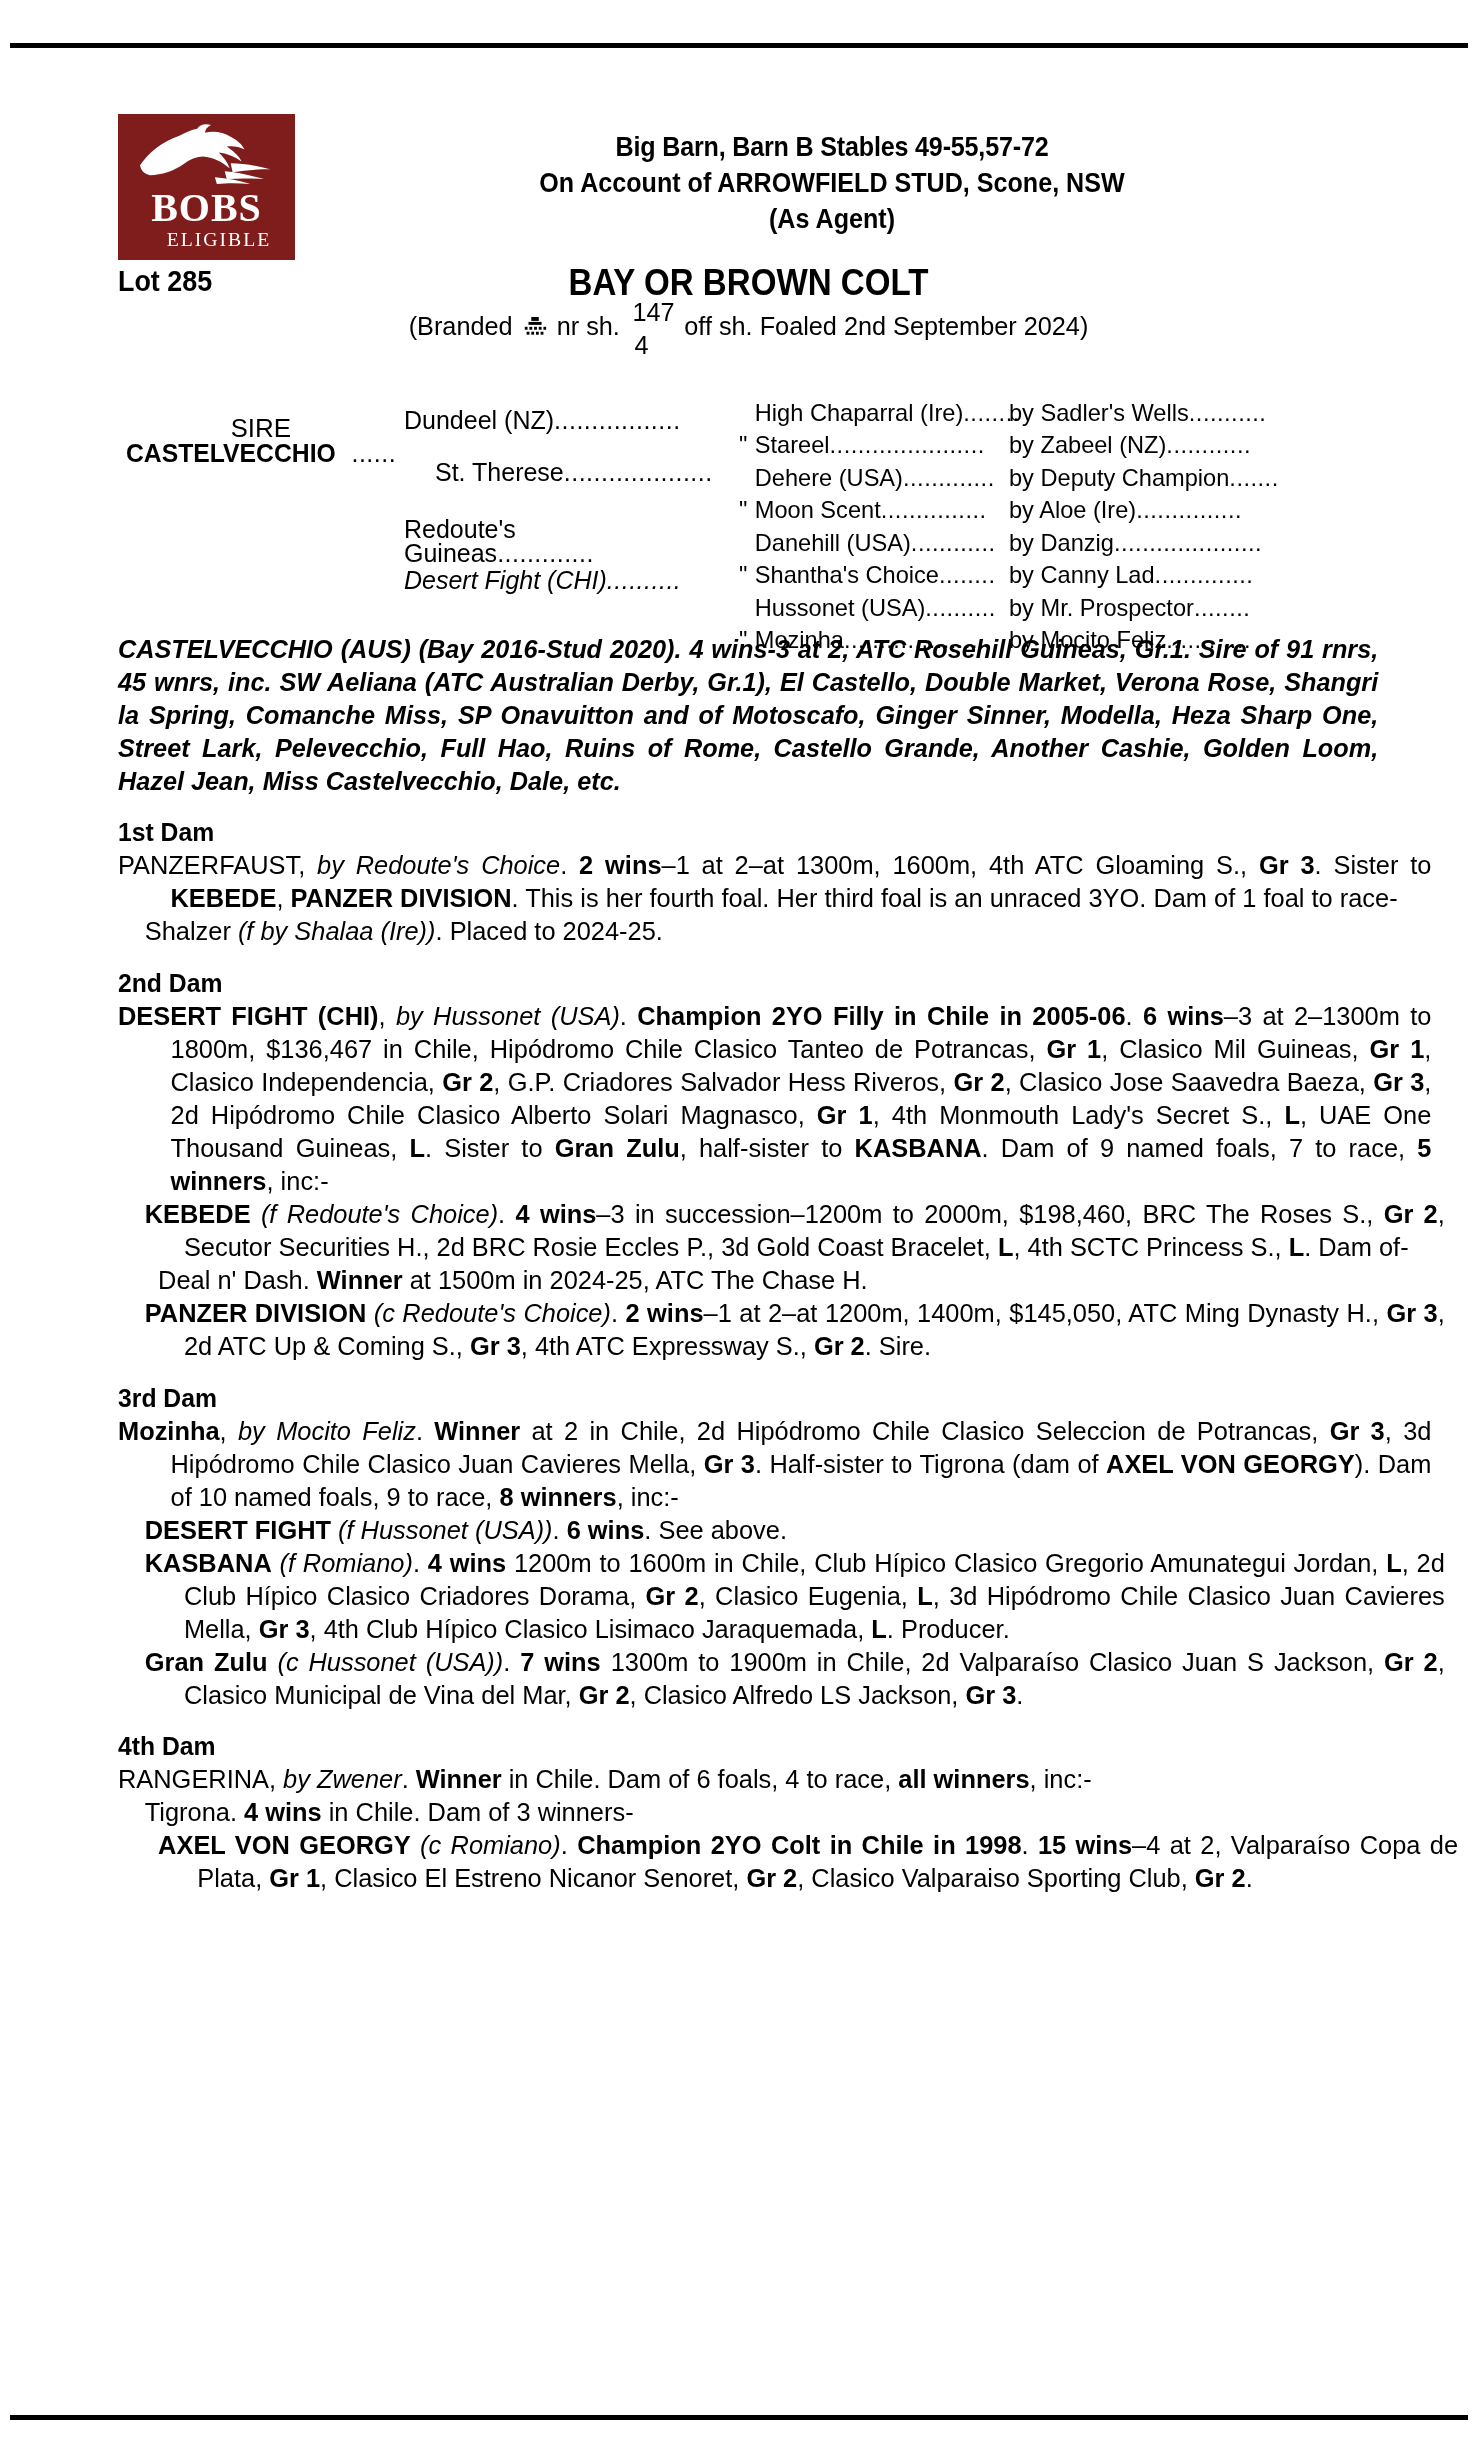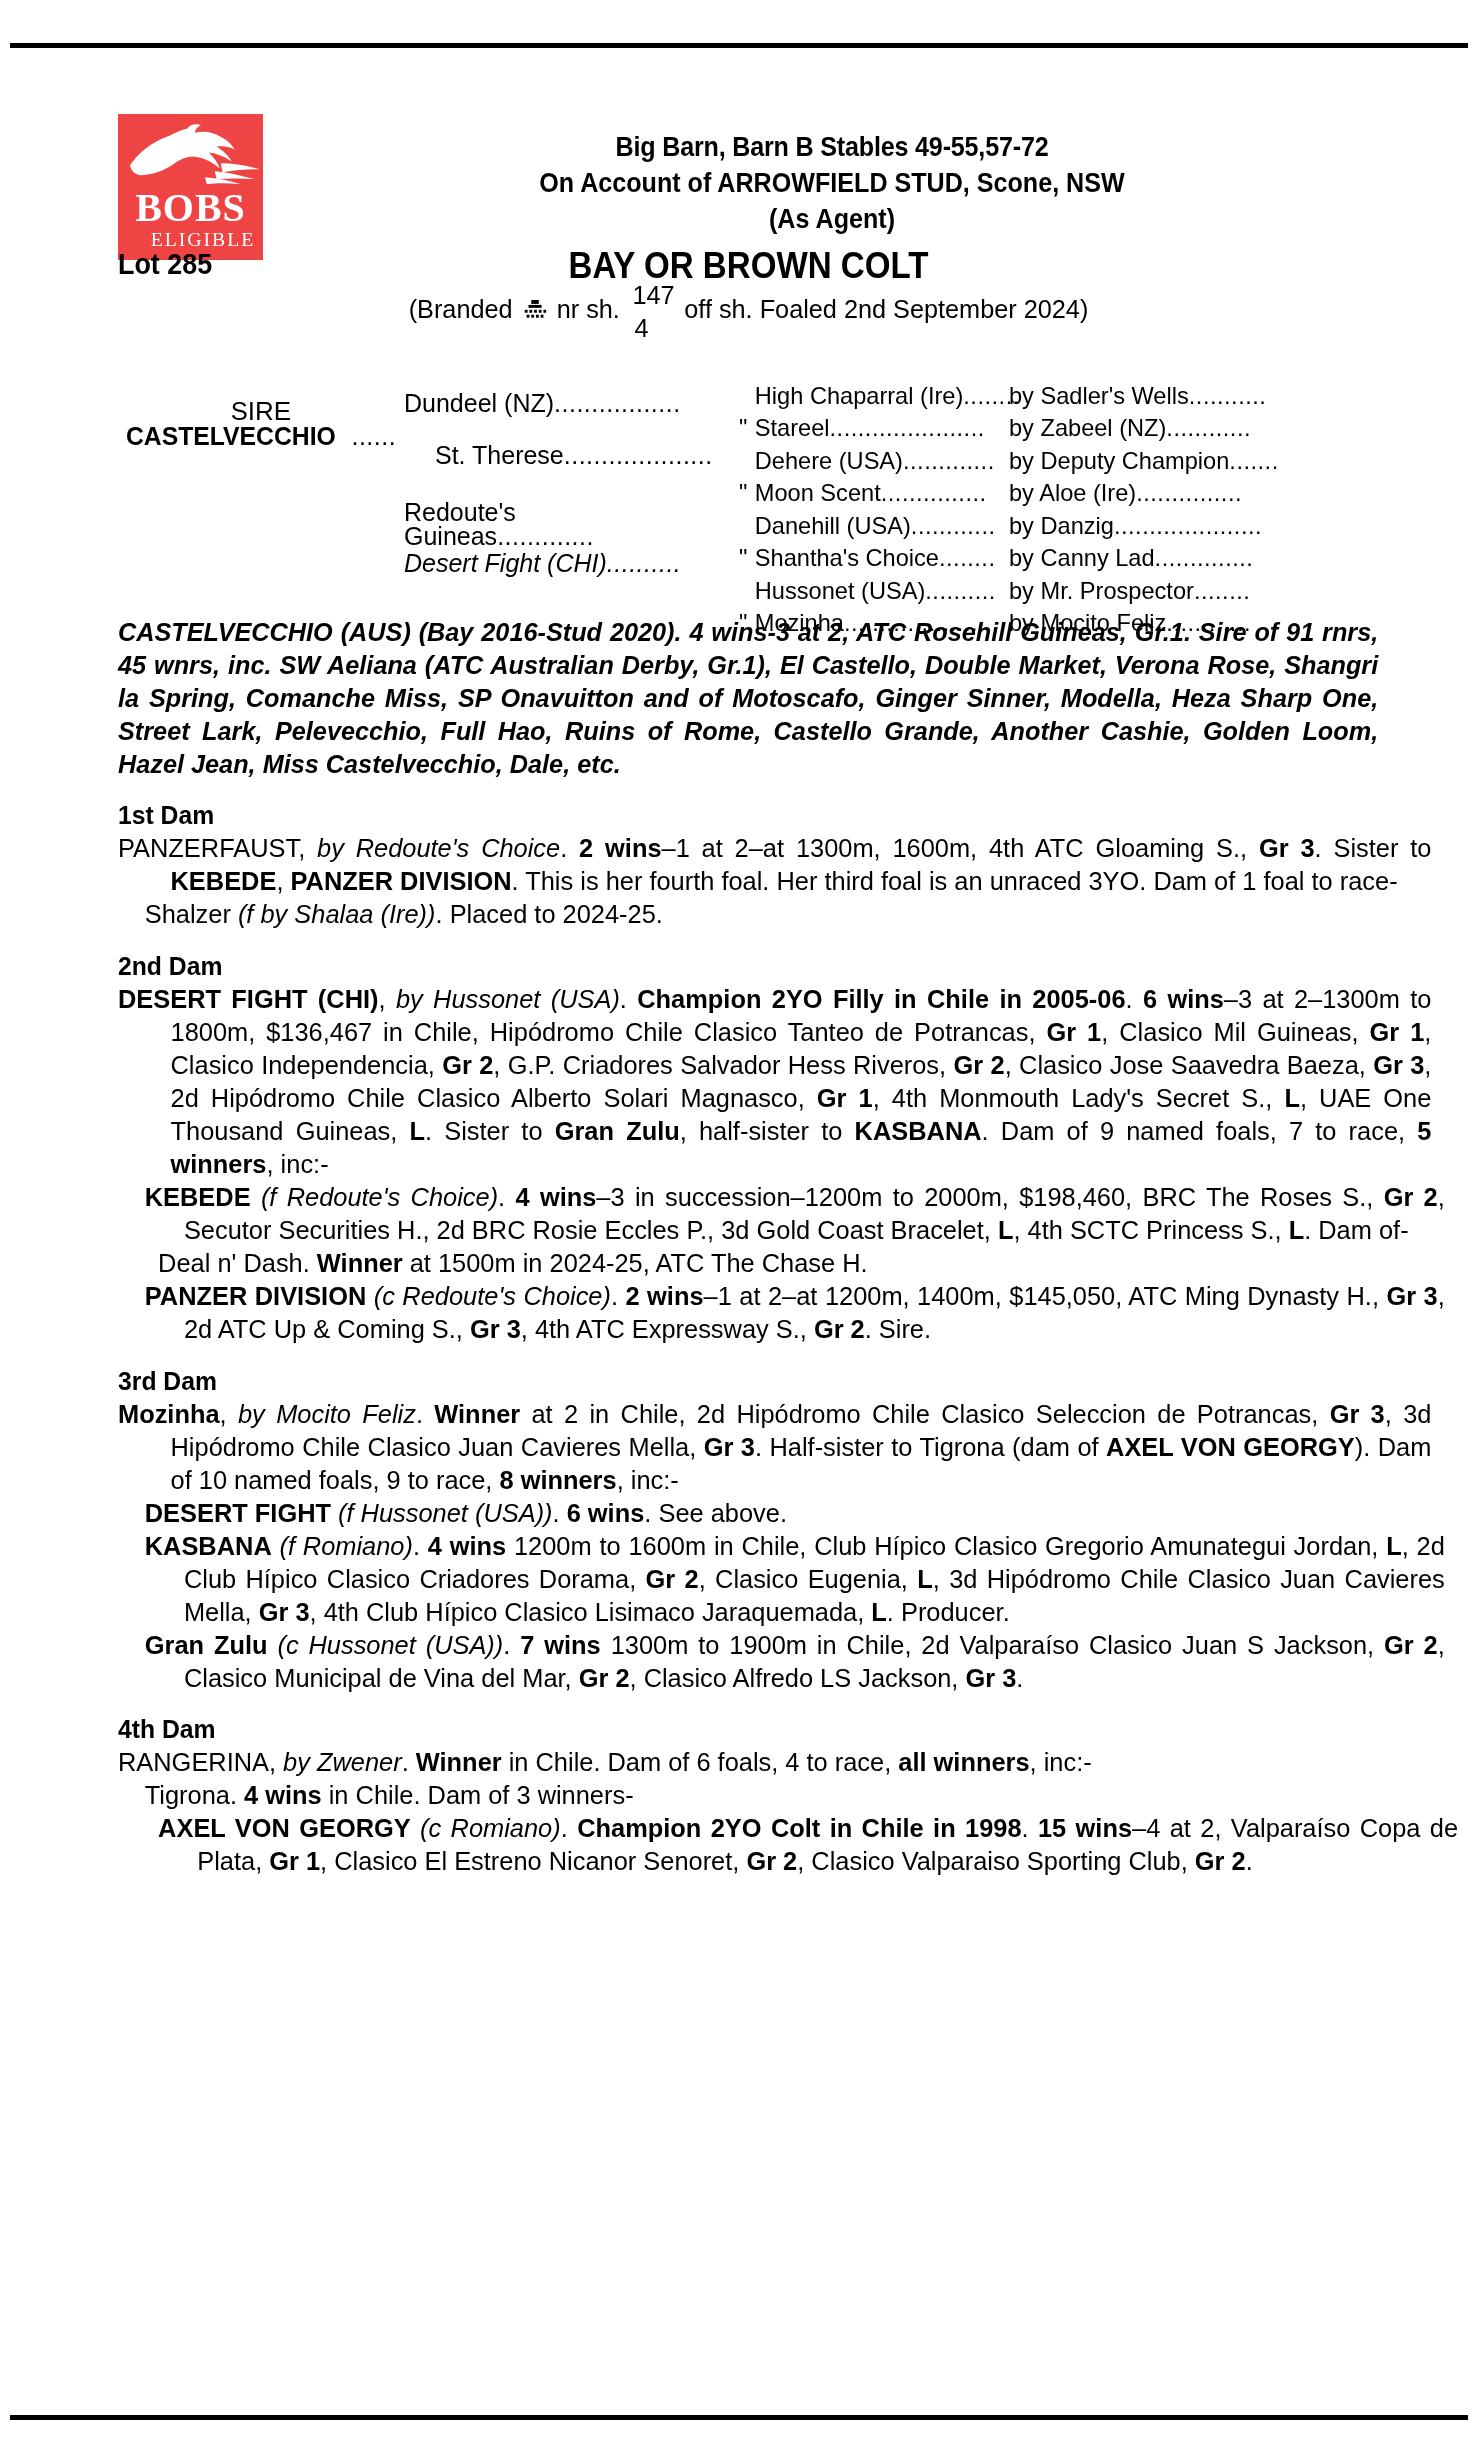--- a/index.html
+++ b/index.html
@@ -40,23 +40,23 @@
 
   
   .header-row {
     position: relative;
     min-height: 148px;
   }
   .logo {
     position: absolute;
     left: 0px;
     top: 19.7px;
-    width: 145px;
+    width: 177px;
     height: 146px;
-    background: #ef4444;
+    background: #7f1d1d;
     color: #fff;
     text-align: center;
     overflow: hidden;
   }
   .logo .horse {
     width: 158px;
     height: 67px;
     margin: 5.9px auto 0;
     display: block;
   }
@@ -84,21 +84,21 @@
     transform-origin: center top;
     padding-top: 35px;
   }
   .header-lines .h1 { letter-spacing: -0.2px; }
   .header-lines .h2 { }
   .header-lines .h3 { }
 
   
   .title-block {
     position: relative;
-    margin-top: 2px;
+    margin-top: 19px;
     height: 110px;
   }
   .lot-no {
     position: absolute;
     left: 0;
     top: 3.9px;
     font-weight: bold;
     font-size: 28.6px;
     transform: scaleX(0.94);
     transform-origin: left top;

